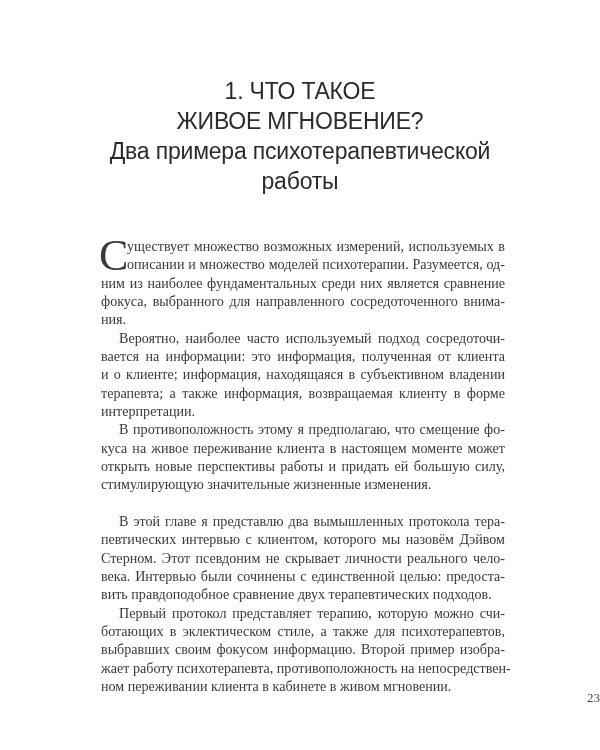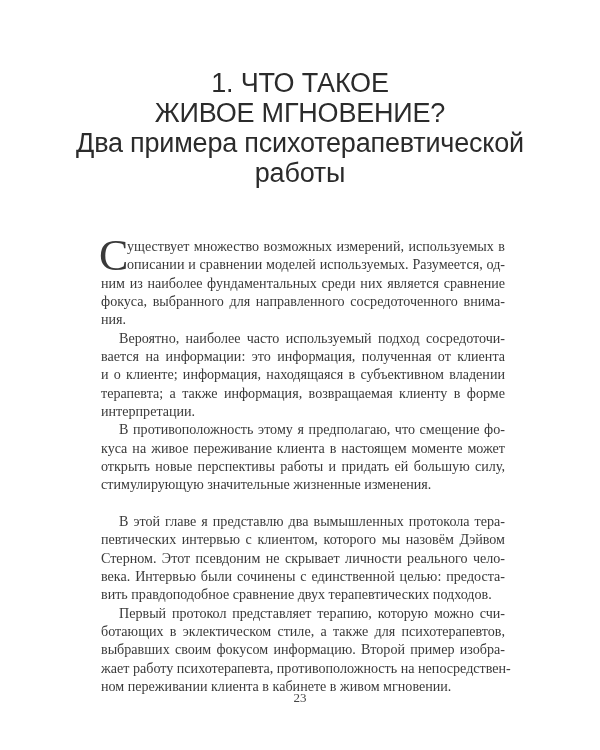--- a/index.html
+++ b/index.html
@@ -1,22 +1,22 @@
 <!DOCTYPE html>
 <html><head>
 <meta charset="utf-8">
 <style>
   html, body { margin: 0; padding: 0; background: #ffffff; }
   body { width: 600px; height: 750px; position: relative; overflow: hidden; }
   .page { position: absolute; left: 0; top: 0; width: 600px; height: 750px; background: #fff; }
   .chapter-title {
-    position: absolute; left: 60px; top: 68px; width: 480px;
+    position: absolute; left: 60px; top: 76px; width: 480px;
     text-align: center;
     font-family: "Liberation Sans", sans-serif;
-    font-size: 27px; line-height: 30px; color: #2b2b2b;
+    font-size: 23px; line-height: 30px; color: #2b2b2b;
     letter-spacing: -0.2px;
   }
   .chapter-title div { white-space: nowrap; }
   .body {
     position: absolute; left: 101px; top: 237px; width: 404px;
     font-family: "Liberation Serif", serif;
     font-size: 14.1px; line-height: 18.35px; color: #3a3a3a;
     text-align: justify;
   }
   .line { display: block; white-space: nowrap; text-align-last: justify; text-align: justify; height: 18.35px; overflow: visible; }
@@ -24,21 +24,21 @@
   .indent { padding-left: 18px; }
   .dropcap-line { position: relative; }
   .dropcap {
     position: absolute; left: -2px; top: 1px;
     font-family: "Liberation Serif", serif;
     font-size: 44px; line-height: 36px; color: #3a3a3a;
   }
   .after-cap { padding-left: 26px; }
   .gap { height: 18px; }
   .page-number {
-    position: absolute; left: 0; top: 690px; width: 600px; text-align: center;
+    position: absolute; left: 0; top: 690px; width: 600px; text-align: right;
     font-family: "Liberation Serif", serif; font-size: 13px; color: #444;
   }
 </style>
 </head>
 <body>
 
 <div class="page">
 
   <div class="chapter-title">
     <div>1. ЧТО ТАКОЕ</div>
@@ -46,21 +46,21 @@
     <div>Два примера психотерапевтической</div>
     <div>работы</div>
   </div>
 
   <div class="body">
 
     <div>
       <span class="line dropcap-line after-cap">
         <span class="dropcap">С</span><span>уществует множество возможных измерений, используемых в</span>
       </span>
-      <span class="line after-cap">описании и сравнении моделей используемых. Разумеется, од-</span>
+      <span class="line after-cap">описании и множество моделей психотерапии. Разумеется, од-</span>
       <span class="line">ним из наиболее фундаментальных среди них является сравнение</span>
       <span class="line">фокуса, выбранного для направленного сосредоточенного внима-</span>
       <span class="line last">ния.</span>
     </div>
 
     <div>
       <span class="line indent">Вероятно, наиболее часто используемый подход сосредоточи-</span>
       <span class="line">вается на информации: это информация, полученная от клиента</span>
       <span class="line">и о клиенте; информация, находящаяся в субъективном владении</span>
       <span class="line">терапевта; а также информация, возвращаемая клиенту в форме</span>

